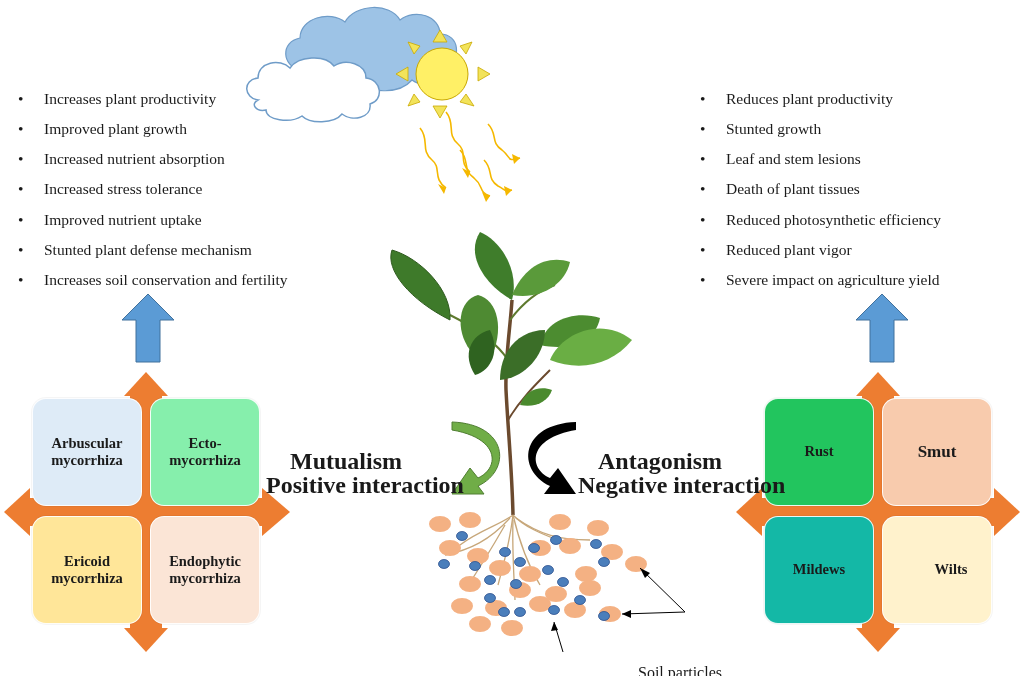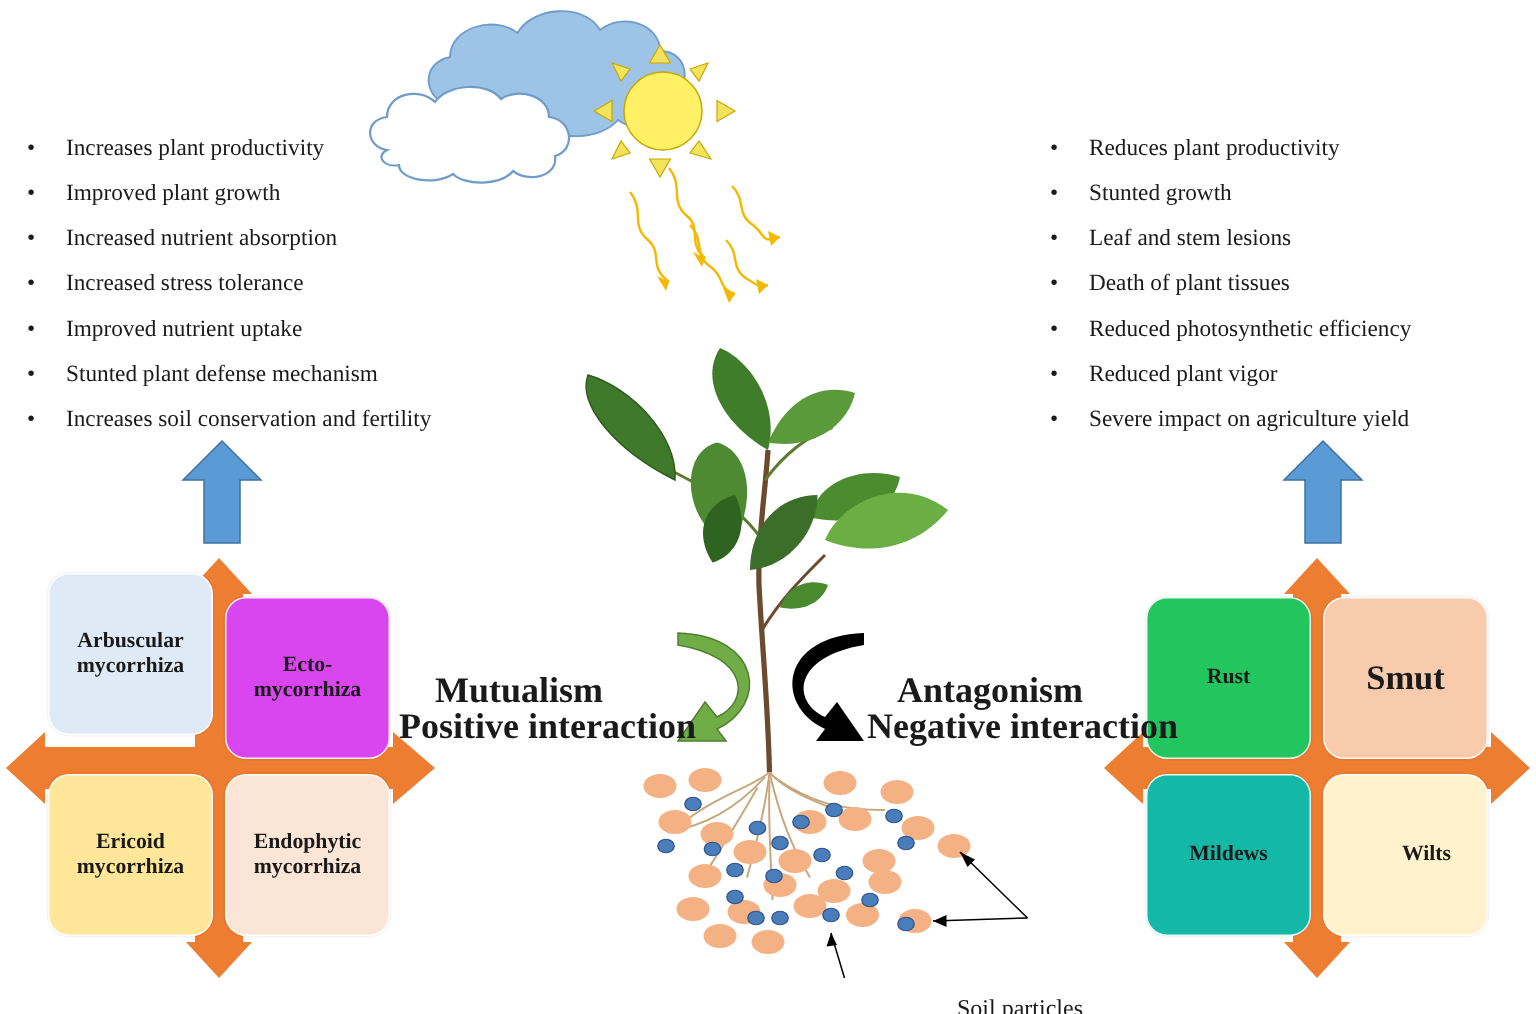--- a/index.html
+++ b/index.html
@@ -236,37 +236,37 @@
   <li style="left:700px;top:241px">
       <span class="dot">•</span>
       <span class="txt">Reduced plant vigor</span>
     </li>
   <li style="left:700px;top:271px">
       <span class="dot">•</span>
       <span class="txt">Severe impact on agriculture yield</span>
     </li>
 </ul>
 
-<div class="tile" style="left: 32px; top: 382px; width: 110px; height: 108px; background: rgb(222, 235, 247);">
+<div class="tile" style="left: 32px; top: 398px; width: 110px; height: 108px; background: rgb(222, 235, 247);">
     <span style="width:90px">Arbuscular mycorrhiza</span>
   </div>
-<div class="tile" style="left: 150px; top: 398px; width: 110px; height: 108px; background: #d946ef; align-items: center;">
+<div class="tile" style="left: 150px; top: 398px; width: 110px; height: 108px; background: #86efac; align-items: center;">
     <span style="width:90px">Ecto- mycorrhiza</span>
   </div>
 <div class="tile" style="left: 32px; top: 516px; width: 110px; height: 108px; background: rgb(255, 230, 153); text-align: center;">
     <span style="width:90px">Ericoid mycorrhiza</span>
   </div>
 <div class="tile" style="left: 150px; top: 516px; width: 110px; height: 108px; background: rgb(251, 229, 214);">
     <span style="width:96px">Endophytic mycorrhiza</span>
   </div>
 
 <div class="tile" style="left: 764px; top: 398px; width: 110px; height: 108px; background: #22c55e;">
     <span>Rust</span>
   </div>
-<div class="tile" style="left: 882px; top: 398px; width: 110px; height: 108px; font-size: 23px; background: rgb(248, 203, 173);">
+<div class="tile" style="left: 882px; top: 398px; width: 110px; height: 108px; font-size: 17px; background: rgb(248, 203, 173);">
     <span>Smut</span>
   </div>
 <div class="tile" style="left: 764px; top: 516px; width: 110px; height: 108px; background: #14b8a6;">
     <span>Mildews</span>
   </div>
 <div class="tile" style="left: 882px; top: 516px; width: 110px; height: 108px; background: rgb(255, 242, 204); padding-left: 28px;">
     <span>Wilts</span>
   </div>
 
 <div class="abs label-bold" style="left:290px;top:448px;width:130px;">Mutualism</div>

